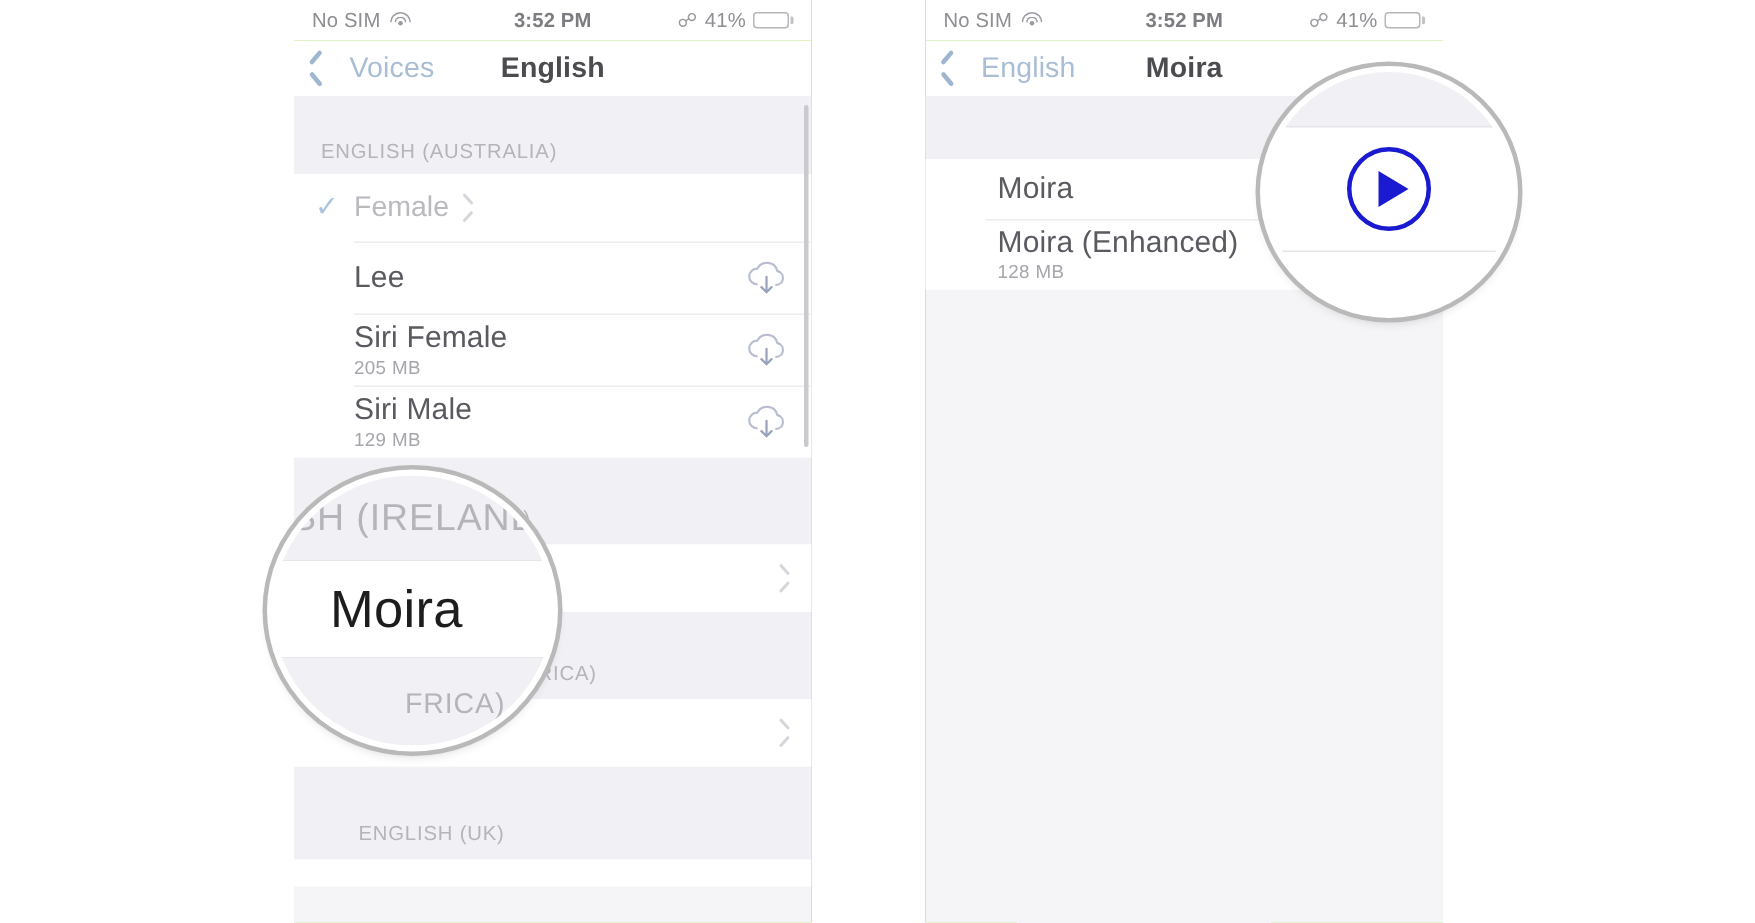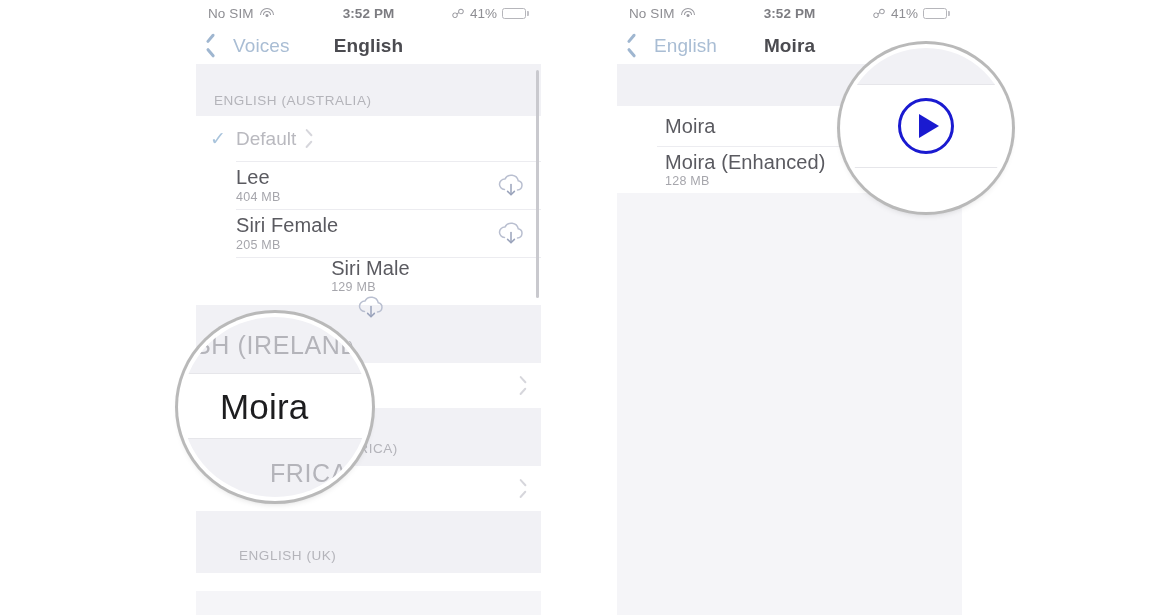--- a/index.html
+++ b/index.html
@@ -109,21 +109,21 @@
   .ml-band-mid   { position: absolute; left: 0; right: 0; top: 56px; height: 66px; background: #ffffff;
                    border-top: 1.6px solid #e6e6ea; border-bottom: 1.6px solid #e6e6ea; }
   .ml-band-bot   { position: absolute; left: 0; right: 0; top: 122px; bottom: 0; background: #f1f1f5; }
   .ml-top-text {
     position: absolute; left: -10px; top: 14px; font-size: 25px; color: #b4b4ba; letter-spacing: .6px; white-space: nowrap;
   }
   .ml-mid-text {
     position: absolute; left: 38px; top: 70px; font-size: 35px; color: #1d1d1f; letter-spacing: .2px; white-space: nowrap;
   }
   .ml-bot-text {
-    position: absolute; left: 88px; top: 142px; font-size: 25px; color: #b4b4ba; letter-spacing: .6px; white-space: nowrap;
+    position: absolute; left: 88px; top: 142px; font-size: 19px; color: #b4b4ba; letter-spacing: .6px; white-space: nowrap;
   }
 
   .mag-right { left: 844px; top: 48px; width: 164px; height: 160px; }
   .mr-band-top { position: absolute; left: 0; right: 0; top: 0; height: 36px; background: #f1f1f5; }
   .mr-band-mid { position: absolute; left: 0; right: 0; top: 36px; height: 84px; background: #ffffff;
                  border-top: 1.5px solid #e6e6ea; border-bottom: 1.5px solid #e6e6ea; }
   .mr-band-bot { position: absolute; left: 0; right: 0; top: 120px; bottom: 0; background: #ffffff; }
   .play-btn {
     position: absolute; left: 50%; top: 78px; transform: translate(-50%,-50%);
     width: 56px; height: 56px; border: 3px solid #1a1ad0; border-radius: 50%;
@@ -171,30 +171,29 @@
     </div>
 
     <div class="list">
 
       <div class="sec-head" style="height:52px;padding-bottom:8px;">ENGLISH (AUSTRALIA)</div>
       <div class="rows">
 
         <div class="row" style="height:45px;">
           <div class="row-ck">✓</div>
           <div class="row-right">
-            <span class="row-value">Default</span>
+            <span class="row-value">Female</span>
             <span class="chev-r"></span>
           </div>
         </div>
 
         <div class="row" style="height:48px;">
           <div class="row-ck"></div>
           <div class="row-main">
             <div class="row-title">Lee</div>
-            <div class="row-sub">404 MB</div>
           </div>
           <div class="row-right">
             <svg class="cloud-dl" viewBox="0 0 32 27">
               <path d="M9.5 17.5a5.2 5.2 0 0 1 .4-10.4 7.2 7.2 0 0 1 13.4 1.7 4.6 4.6 0 0 1-.8 9.1" fill="none" stroke="#b9bfd0" stroke-width="1.5" stroke-linecap="round"></path>
               <path d="M16 12.5v10" fill="none" stroke="#9aa3bb" stroke-width="1.5" stroke-linecap="round"></path>
               <path d="M12.6 19.4 16 22.8l3.4-3.4" fill="none" stroke="#9aa3bb" stroke-width="1.5" stroke-linecap="round" stroke-linejoin="round"></path>
             </svg>
           </div>
         </div>
 
@@ -206,21 +205,21 @@
           </div>
           <div class="row-right">
             <svg class="cloud-dl" viewBox="0 0 32 27">
               <path d="M9.5 17.5a5.2 5.2 0 0 1 .4-10.4 7.2 7.2 0 0 1 13.4 1.7 4.6 4.6 0 0 1-.8 9.1" fill="none" stroke="#b9bfd0" stroke-width="1.5" stroke-linecap="round"></path>
               <path d="M16 12.5v10" fill="none" stroke="#9aa3bb" stroke-width="1.5" stroke-linecap="round"></path>
               <path d="M12.6 19.4 16 22.8l3.4-3.4" fill="none" stroke="#9aa3bb" stroke-width="1.5" stroke-linecap="round" stroke-linejoin="round"></path>
             </svg>
           </div>
         </div>
 
-        <div class="row" style="height:48px;flex-direction:column;">
+        <div class="row" style="height:48px;">
           <div class="row-ck"></div>
           <div class="row-main">
             <div class="row-title">Siri Male</div>
             <div class="row-sub">129 MB</div>
           </div>
           <div class="row-right">
             <svg class="cloud-dl" viewBox="0 0 32 27">
               <path d="M9.5 17.5a5.2 5.2 0 0 1 .4-10.4 7.2 7.2 0 0 1 13.4 1.7 4.6 4.6 0 0 1-.8 9.1" fill="none" stroke="#b9bfd0" stroke-width="1.5" stroke-linecap="round"></path>
               <path d="M16 12.5v10" fill="none" stroke="#9aa3bb" stroke-width="1.5" stroke-linecap="round"></path>
               <path d="M12.6 19.4 16 22.8l3.4-3.4" fill="none" stroke="#9aa3bb" stroke-width="1.5" stroke-linecap="round" stroke-linejoin="round"></path>

